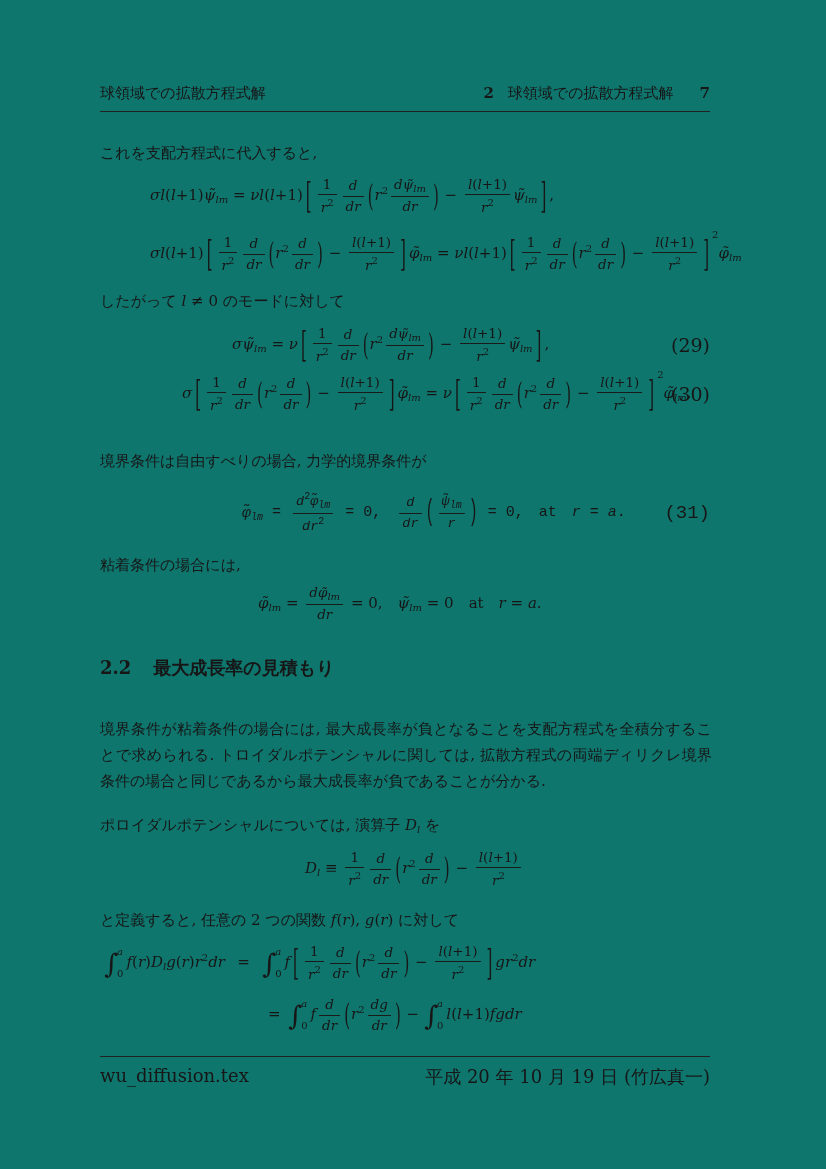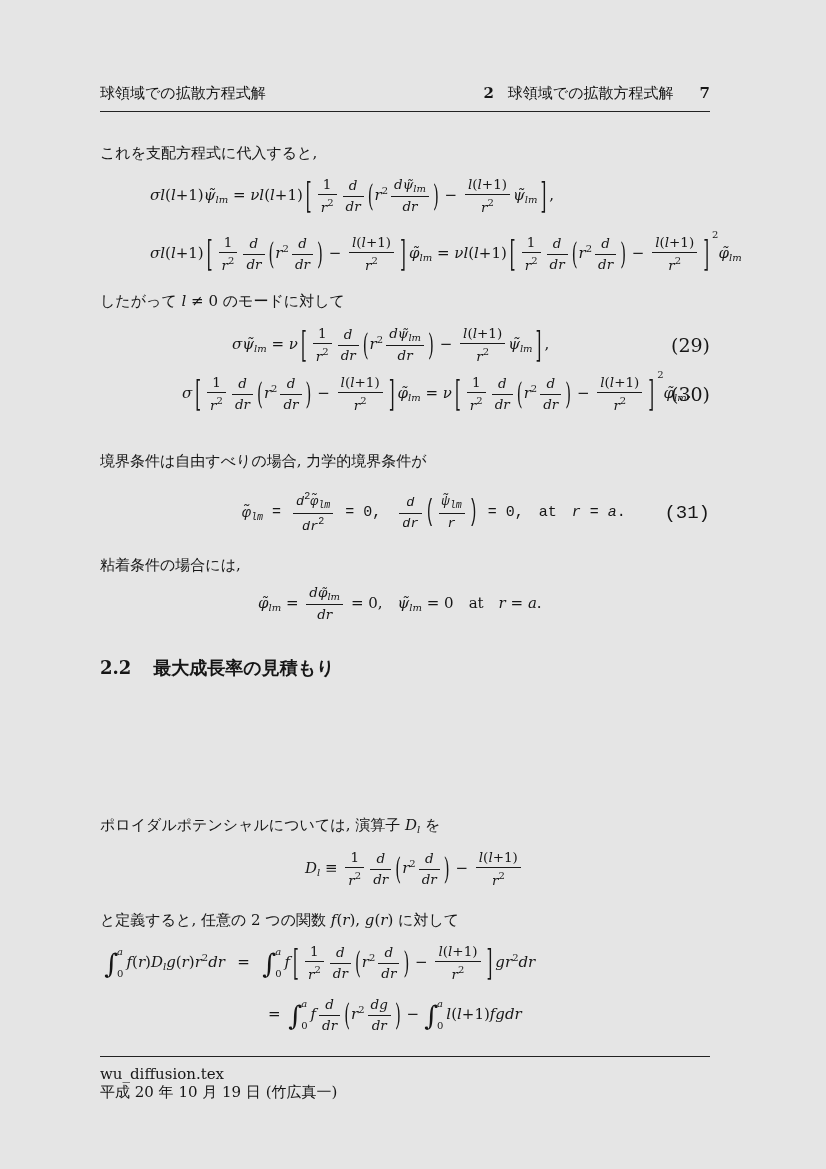--- a/index.html
+++ b/index.html
@@ -1,16 +1,16 @@
 <!DOCTYPE html>
 <html><head>
 <meta charset="utf-8">
 <style>
   html,body{margin:0;padding:0;background:#ffffff;}
-  .page{position:relative;width:826px;height:1169px;background:#e5e5e5;color:#161616;
+  .page{position:relative;width:826px;height:1169px;background:#0f766e;color:#161616;
         font-family:"DejaVu Serif","Liberation Serif",serif;overflow:hidden;}
   .abs{position:absolute;}
   .gothic{font-family:"DejaVu Sans","Liberation Sans",sans-serif;}
   
   .header{top:84px;left:100px;width:610px;display:flex;align-items:baseline;
           border-bottom:1.4px solid #222;padding-bottom:8px;font-size:15px;}
   .header .spacer{flex:1;}
   .hnum{font-weight:bold;margin-right:14px;}
   .hpg{font-weight:bold;margin-left:26px;}
   
@@ -41,21 +41,21 @@
   .eqbody sup, .para sup{font-size:10px;}
   .eqbody sub, .para sub{font-size:10px;vertical-align:-3px;}
   .bp{display:inline-block;transform:scaleY(1.95);vertical-align:middle;margin:0 1px;font-style:normal;}
   .bb{display:inline-block;transform:scaleY(2.35);vertical-align:middle;margin:0 3px;font-style:normal;}
   .bx{font-size:10.5px;position:relative;top:-14px;}
   .it{font-size:27px;vertical-align:middle;font-style:normal;}
   .ilim{display:inline-flex;flex-direction:column;justify-content:space-between;height:32px;
         vertical-align:middle;font-size:10px;margin:0 3px 0 -1px;line-height:1;}
   
   .footer{top:1056px;left:100px;width:610px;border-top:1.2px solid #222;padding-top:8px;
-          display:flex;justify-content:space-between;font-size:15px;flex-direction:column;}
+          display:flex;justify-content:space-between;font-size:18px;}
 </style>
 </head>
 <body>
 
 <div class="page">
 
   <div class="header abs">
     <span class="gothic">球領域での拡散方程式解</span>
     <span class="spacer"></span>
     <span class="hnum">2</span>
@@ -93,20 +93,21 @@
   <div class="para abs" style="top:552px">粘着条件の場合には,</div>
 
   <div class="eq ens abs" style="top:581px">
     <span class="eqbody"><i>φ̃<sub>lm</sub></i> = <span class="fr"><span class="nu"><i>dφ̃<sub>lm</sub></i></span><span class="de"><i>dr</i></span></span> = 0, <i>ψ̃<sub>lm</sub></i> = 0 at <i>r</i> = <i>a</i>.</span>
   </div>
 
   <div class="sechead abs" style="top:656px">
     <span>2.2</span><span class="st">最大成長率の見積もり</span>
   </div>
 
+  <div class="para wrap abs" style="top:716px">境界条件が粘着条件の場合には, 最大成長率が負となることを支配方程式を全積分することで求められる. トロイダルポテンシャルに関しては, 拡散方程式の両端ディリクレ境界条件の場合と同じであるから最大成長率が負であることが分かる.</div>
 
   <div class="para abs" style="top:812px">ポロイダルポテンシャルについては, 演算子 <i>D</i><sub><i>l</i></sub> を</div>
 
   <div class="eq edl abs" style="top:843px">
     <span class="eqbody"><i>D</i><sub><i>l</i></sub> ≡ <span class="fr"><span class="nu">1</span><span class="de"><i>r</i><sup>2</sup></span></span><span class="fr"><span class="nu"><i>d</i></span><span class="de"><i>dr</i></span></span><span class="bp">(</span><i>r</i><sup>2</sup><span class="fr"><span class="nu"><i>d</i></span><span class="de"><i>dr</i></span></span><span class="bp">)</span> − <span class="fr"><span class="nu"><i>l</i>(<i>l</i>+1)</span><span class="de"><i>r</i><sup>2</sup></span></span></span>
   </div>
 
   <div class="para abs" style="top:907px">と定義すると, 任意の 2 つの関数 <i>f</i>(<i>r</i>), <i>g</i>(<i>r</i>) に対して</div>
 
   <div class="eq ei1 abs" style="top:935px">

